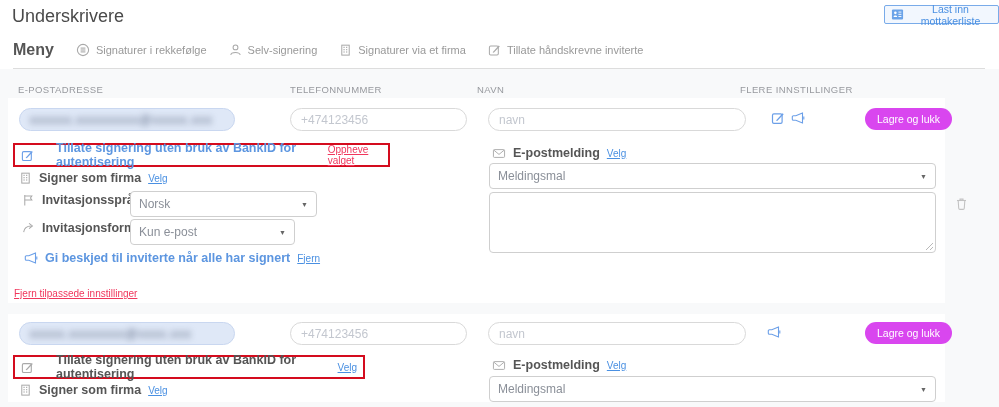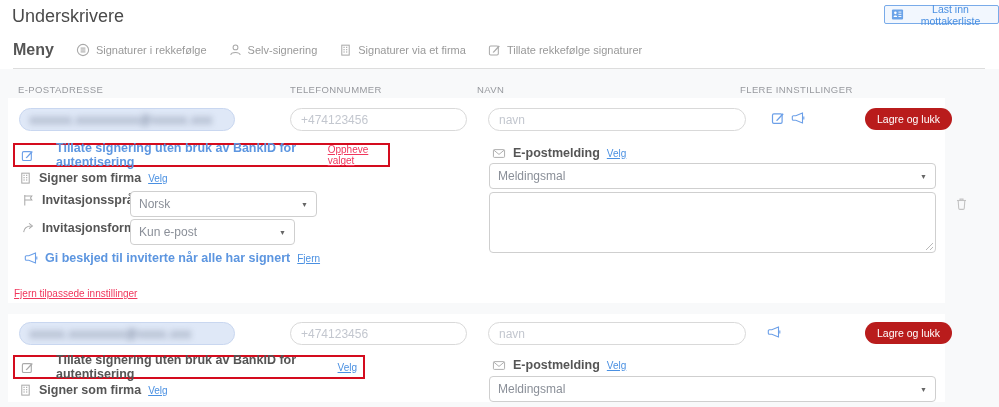--- a/index.html
+++ b/index.html
@@ -19,21 +19,21 @@
   .card{background:#fff;}
   .hdr{font-size:9.5px;color:#97999e;letter-spacing:.4px;}
 
   .input{height:23px;border:1px solid #d9d9d9;border-radius:12px;padding:0 10px;
          font-size:12px;color:#555;background:#fff;box-sizing:border-box;
          font-family:inherit;outline:none;}
   .input::placeholder{color:#c3c7cf;}
   .email-box{height:23px;background:#dfe8f7;border:1px solid #c9d7f0;border-radius:12px;
              display:flex;align-items:center;padding:0 10px;box-sizing:border-box;overflow:hidden;}
   .email-box span{filter:blur(3px);color:#5f6b85;font-size:12px;letter-spacing:1px;white-space:nowrap;}
-  .btn-save{height:22px;padding:0 12px;background:#b91c1c;border:none;border-radius:12px;
+  .btn-save{height:22px;padding:0 12px;background:#d946ef;border:none;border-radius:12px;
             color:#fff;font-size:10.5px;cursor:pointer;font-family:inherit;}
   .sel{display:flex;align-items:center;justify-content:space-between;height:22px;
        padding:12px 8px;background:#fff;border:1px solid #cfcfcf;border-radius:4px;
        font-size:12px;color:#8a8f98;box-sizing:border-box;cursor:pointer;}
   .sel::after{content:"▼";font-size:7px;color:#666;margin-left:6px;}
   .ta-wrap{position:relative;}
   .ta-wrap textarea{width:100%;height:100%;box-sizing:border-box;border:1px solid #cfcfcf;
        border-radius:4px;resize:none;outline:none;background:#fff;font-family:inherit;}
 
   .link{font-size:10px;color:#4a90e2;text-decoration:underline;cursor:pointer;}
@@ -103,21 +103,21 @@
       </span>
       <span>Signaturer via et firma</span>
     </span>
     <span class="menu-item">
       <span class="ic grey">
         <svg width="13" height="14" viewBox="0 0 14 14">
             <rect x="1.5" y="2.8" width="9.6" height="9.6" rx="1.4" fill="none" stroke="currentColor" stroke-width="1.1"></rect>
             <path d="M5 9.4 L11.6 2.2 l1.1 1.1 L6.2 10 Z" fill="currentColor"></path>
           </svg>
       </span>
-      <span>Tillate rekkefølge signaturer</span>
+      <span>Tillate håndskrevne inviterte</span>
     </span>
   </div>
 
   <div class="abs divider" style="left:13px;top:68px;width:972px;"></div>
 
   <div class="abs content-bg" style="left:0;top:69px;width:999px;height:338px;"></div>
 
   <div class="abs hdr" style="left:18px;top:84px;">E-POSTADRESSE</div>
   <div class="abs hdr" style="left:290px;top:84px;">TELEFONNUMMER</div>
   <div class="abs hdr" style="left:477px;top:84px;">NAVN</div>

